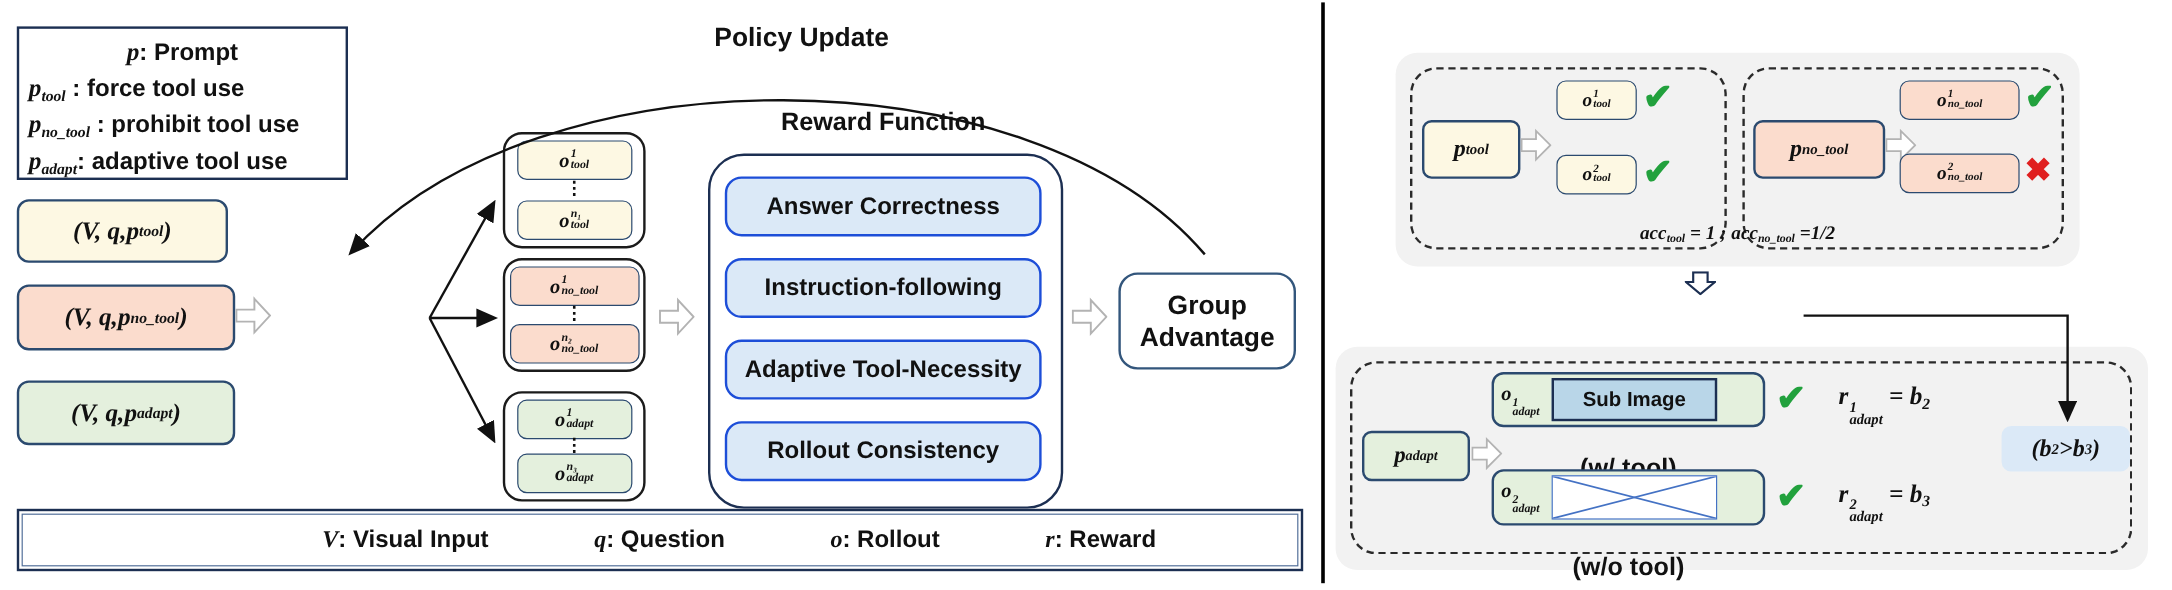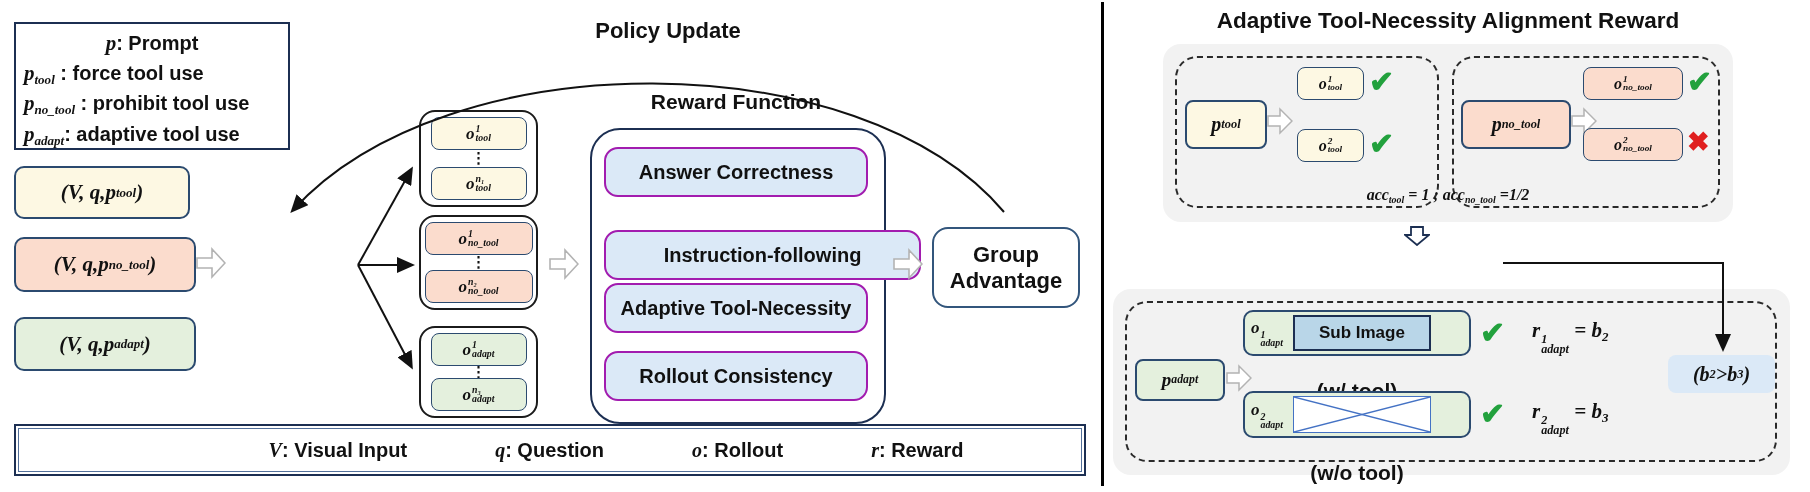--- a/index.html
+++ b/index.html
@@ -18,21 +18,21 @@
   .salmon{background:#fbdccd;}
   .green{background:#e4f0dd;}
   .blue{background:#dbe9f7;}
   .legendbox{border:2.5px solid #1c2f52;background:#fff;font-weight:bold;font-size:20px;line-height:1.42;padding:5px 8px 4px 8px;box-sizing:border-box;}
   .legendbox .m{font-size:21px;}
   .groupbox{border:2px solid #1b1b1b;border-radius:16px;background:#fff;box-sizing:border-box;
             display:flex;flex-direction:column;align-items:center;justify-content:space-between;padding:5px 0;}
   .mini{border:1.5px solid #2b4a6f;border-radius:8px;height:33px;box-sizing:border-box;
         display:flex;align-items:center;justify-content:center;font-size:17px;}
   .dots{font-weight:900;font-size:15px;line-height:.7;letter-spacing:0;}
-  .rewarditem{border:2px solid #a21caf;border-radius:14px;background:#dbe9f7;font-weight:bold;font-size:20px;
+  .rewarditem{border:2px solid #1d4ed8;border-radius:14px;background:#dbe9f7;font-weight:bold;font-size:20px;
               display:flex;align-items:center;justify-content:center;box-sizing:border-box;}
   .dashed{border:2px dashed #2a2a2a;border-radius:22px;box-sizing:border-box;}
   .graypanel{background:#f2f2f2;border-radius:18px;}
   .check{color:#22a13d;font-size:30px;font-weight:bold;line-height:1;}
   .cross{color:#e01f1f;font-size:27px;font-weight:bold;line-height:1;}
   .caption{font-weight:bold;font-size:21px;text-align:center;margin-top:20px;}
   svg{display:block;}
   .overlay{pointer-events:none;}
 </style>
 </head>
@@ -125,21 +125,21 @@
     </div>
   </div>
 
   <svg class="abs" style="left:549px;top:247px;" width="30" height="34" viewBox="0 0 30 34">
     <polygon points="1,12 16,12 16,3 29,17 16,31 16,22 1,22" fill="#fff" stroke="#b3b3b3" stroke-width="1.6"></polygon>
   </svg>
 
   <div class="abs" style="left:590px;top:90px;width:292px;text-align:center;font-weight:bold;font-size:21px;">Reward Function</div>
   <div class="abs" style="left:590px;top:128px;width:292px;height:292px;border:2.5px solid #1c2f52;border-radius:30px;background:#fff;">
     <div class="abs rewarditem" style="left:12px;top:17px;width:264px;height:50px;">Answer Correctness</div>
-    <div class="abs rewarditem" style="left:12px;top:100px;width:317px;height:50px;">Instruction-following</div>
+    <div class="abs rewarditem" style="left:12px;top:85px;width:264px;height:50px;">Instruction-following</div>
     <div class="abs rewarditem" style="left:12px;top:153px;width:264px;height:50px;">Adaptive Tool-Necessity</div>
     <div class="abs rewarditem" style="left:12px;top:221px;width:264px;height:50px;">Rollout Consistency</div>
   </div>
 
   <svg class="abs" style="left:893px;top:247px;" width="30" height="34" viewBox="0 0 30 34">
     <polygon points="1,12 16,12 16,3 29,17 16,31 16,22 1,22" fill="#fff" stroke="#b3b3b3" stroke-width="1.6"></polygon>
   </svg>
 
   <div class="abs flexc" style="left:932px;top:227px;width:148px;height:81px;border:2.5px solid #33567c;border-radius:16px;font-weight:bold;font-size:22px;text-align:center;line-height:1.18;background:#fff;padding:0 14px;box-sizing:border-box;">Group Advantage</div>
 
@@ -148,21 +148,20 @@
     <div class="abs" style="inset:0;display:flex;align-items:center;justify-content:center;gap:88px;padding-left:120px;font-weight:bold;font-size:20px;margin-left:12px;">
       <span><span class="m">V</span><span>: Visual Input</span></span>
       <span><span class="m">q</span><span>: Question</span></span>
       <span><span class="m">o</span><span>: Rollout</span></span>
       <span><span class="m">r</span><span>: Reward</span></span>
     </div>
   </div>
 
   <div class="abs" style="left:1101px;top:2px;width:3px;height:484px;background:#000;"></div>
 
-  <div class="abs" style="left:1183px;top:8px;width:530px;text-align:center;font-weight:bold;font-size:22.5px;">Adaptive Tool-Necessity Alignment Reward</div>
 
   <div class="abs graypanel" style="left:1163px;top:44px;width:570px;height:178px;"></div>
 
   <div class="abs dashed" style="left:1175px;top:56px;width:264px;height:152px;"></div>
   <div class="abs navybox yellow flexc m" style="left:1185px;top:100px;width:78px;height:45px;font-size:20px;border-radius:8px;">
     <span>p</span>
       <span class="sb2">tool</span>
   </div>
   <svg class="abs" style="left:1267px;top:106px;" width="26" height="30" viewBox="0 0 26 30">
     <polygon points="1,10 13,10 13,3 25,15 13,27 13,20 1,20" fill="#fff" stroke="#b3b3b3" stroke-width="1.5"></polygon>

